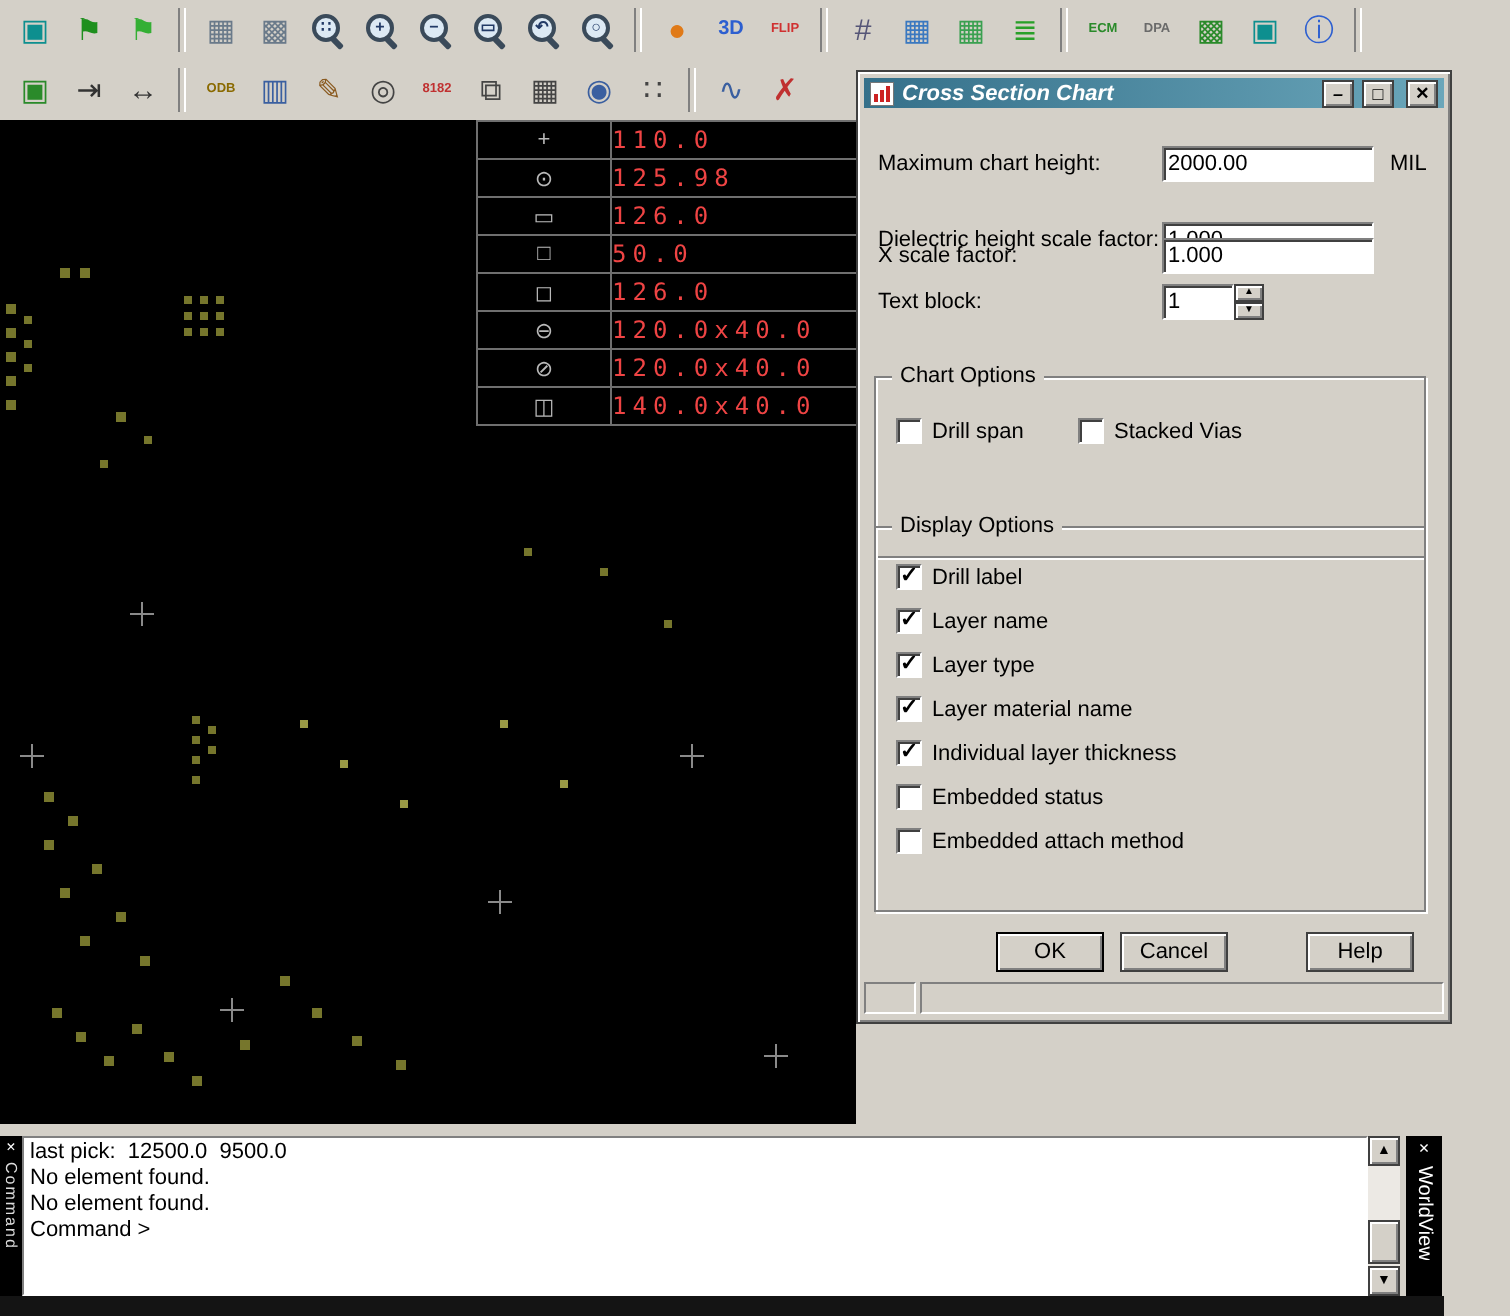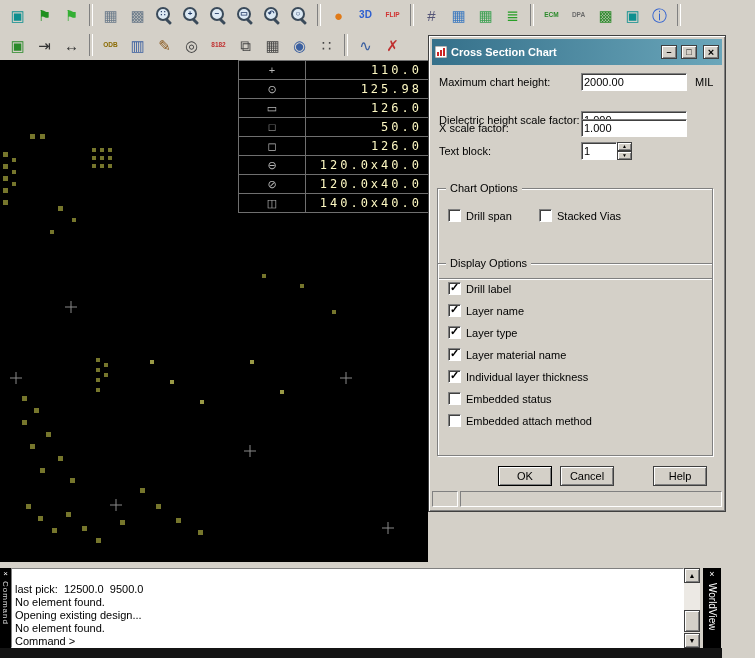--- a/index.html
+++ b/index.html
@@ -25,30 +25,30 @@
     background:#3a4a5a;transform:rotate(45deg);border-radius:1px;}
 
   
   .canvas{position:absolute;left:0;top:60px;width:428px;height:502px;background:#000;}
   .pcb{position:absolute;left:0;top:0;}
   .drill-table{position:absolute;left:238px;top:0;width:190px;border-left:1px solid #6f6f6f;
     border-top:1px solid #6f6f6f;box-sizing:border-box;}
   .dt-row{display:flex;height:18px;border-bottom:1px solid #6f6f6f;align-items:center;}
   .dt-sym{width:67px;height:100%;border-right:1px solid #6f6f6f;display:flex;align-items:center;
     justify-content:center;color:#b9b9b9;font-size:11px;box-sizing:border-box;}
-  .dt-val{flex:1;text-align:right;padding-right:6px;color:#fef9c3;
+  .dt-val{flex:1;padding-right:6px;color:#ef4444;
     font-family:"DejaVu Sans Mono",monospace;font-size:12px;letter-spacing:3px;}
 
   
   .dialog{position:absolute;left:428px;top:35px;width:298px;height:477px;background:#d4d0c8;
     border:1px solid #404040;box-shadow:inset 1px 1px 0 #ffffff,inset -1px -1px 0 #808080;
     box-sizing:border-box;z-index:5;}
-  .titlebar{position:absolute;left:3px;top:3px;right:3px;height:26px;
+  .titlebar{position:absolute;left:3px;top:3px;right:3px;height:15px;
     background:linear-gradient(to right,#35708a,#6aa6ba);display:flex;align-items:center;
-    padding:0 3px;gap:4px;box-sizing:border-box;}
+    padding:0 3px;gap:4px;box-sizing:border-box;font-style:italic;}
   .dlg-title{color:#fff;font-weight:bold;font-size:11px;flex:1;white-space:nowrap;}
   .cap-btn{width:16px;height:14px;background:#d4d0c8;border:1px solid #404040;
     box-shadow:inset 1px 1px 0 #fff,inset -1px -1px 0 #808080;font-size:9px;font-weight:bold;
     display:flex;align-items:center;justify-content:center;cursor:pointer;box-sizing:border-box;}
   .cap-close{margin-left:2px;font-size:11px;}
   .field{position:absolute;left:0;width:100%;height:18px;}
   .flabel{position:absolute;left:10px;top:3px;font-size:11px;white-space:nowrap;}
   .tbox{position:absolute;top:0;height:18px;background:#fff;border:1px solid;
     border-color:#808080 #fff #fff #808080;box-shadow:inset 1px 1px 0 #404040;
     font-size:11px;line-height:16px;padding-left:2px;box-sizing:border-box;white-space:nowrap;overflow:hidden;}
@@ -85,21 +85,21 @@
 
   
   .console{position:absolute;left:0;top:568px;width:700px;height:80px;background:#d4d0c8;}
   .console-tab{position:absolute;left:0;top:0;width:11px;height:80px;background:#000;}
   .tab-close{display:block;width:100%;height:11px;font-size:8px;line-height:11px;text-align:center;
     color:#fff;cursor:pointer;}
   .vtext{writing-mode:vertical-rl;font-size:8px;color:#ddd;letter-spacing:1px;display:block;
     margin:2px auto 0 auto;overflow:hidden;max-height:62px;}
   .console-text{position:absolute;left:11px;top:0;width:673px;height:80px;background:#fff;
     border:1px solid;border-color:#808080 #fff #fff #808080;box-sizing:border-box;
-    padding:14px 3px;overflow:hidden;cursor:text;}
+    padding:1px 3px;overflow:hidden;cursor:text;}
   .cline{font-size:11px;line-height:13px;color:#000;white-space:pre;}
   .vscroll{position:absolute;right:0;top:0;width:16px;height:80px;background:#ece9e4;}
   .sbtn{position:absolute;left:0;width:16px;height:15px;background:#d4d0c8;border:1px solid #404040;
     box-shadow:inset 1px 1px 0 #fff,inset -1px -1px 0 #808080;font-size:7px;text-align:center;
     line-height:13px;cursor:pointer;box-sizing:border-box;}
   .sb-up{top:0}.sb-down{bottom:0}
   .sthumb{position:absolute;left:0;bottom:16px;width:16px;height:22px;background:#d4d0c8;
     border:1px solid #404040;box-shadow:inset 1px 1px 0 #fff,inset -1px -1px 0 #808080;box-sizing:border-box;}
   .wv-tab{position:absolute;left:703px;top:568px;width:18px;height:80px;background:#000;}
   .wv-tab .tab-close{font-size:9px;height:13px;line-height:13px;}
@@ -519,21 +519,20 @@
     <div class="console-tab">
       <span class="tab-close">×</span>
       <span class="vtext">Command</span>
     </div>
     <div class="console-text">
 
         <div class="cline">last pick:  12500.0  9500.0</div>
 
         <div class="cline">No element found.</div>
 
-        <div class="cline">Opening existing design...</div>
 
 
         <div class="cline">No element found.</div>
 
         <div class="cline">Command &gt; </div>
       </div>
     <div class="vscroll">
       <span class="sbtn sb-up">▲</span>
       <span class="sthumb"></span>
       <span class="sbtn sb-down">▼</span>

